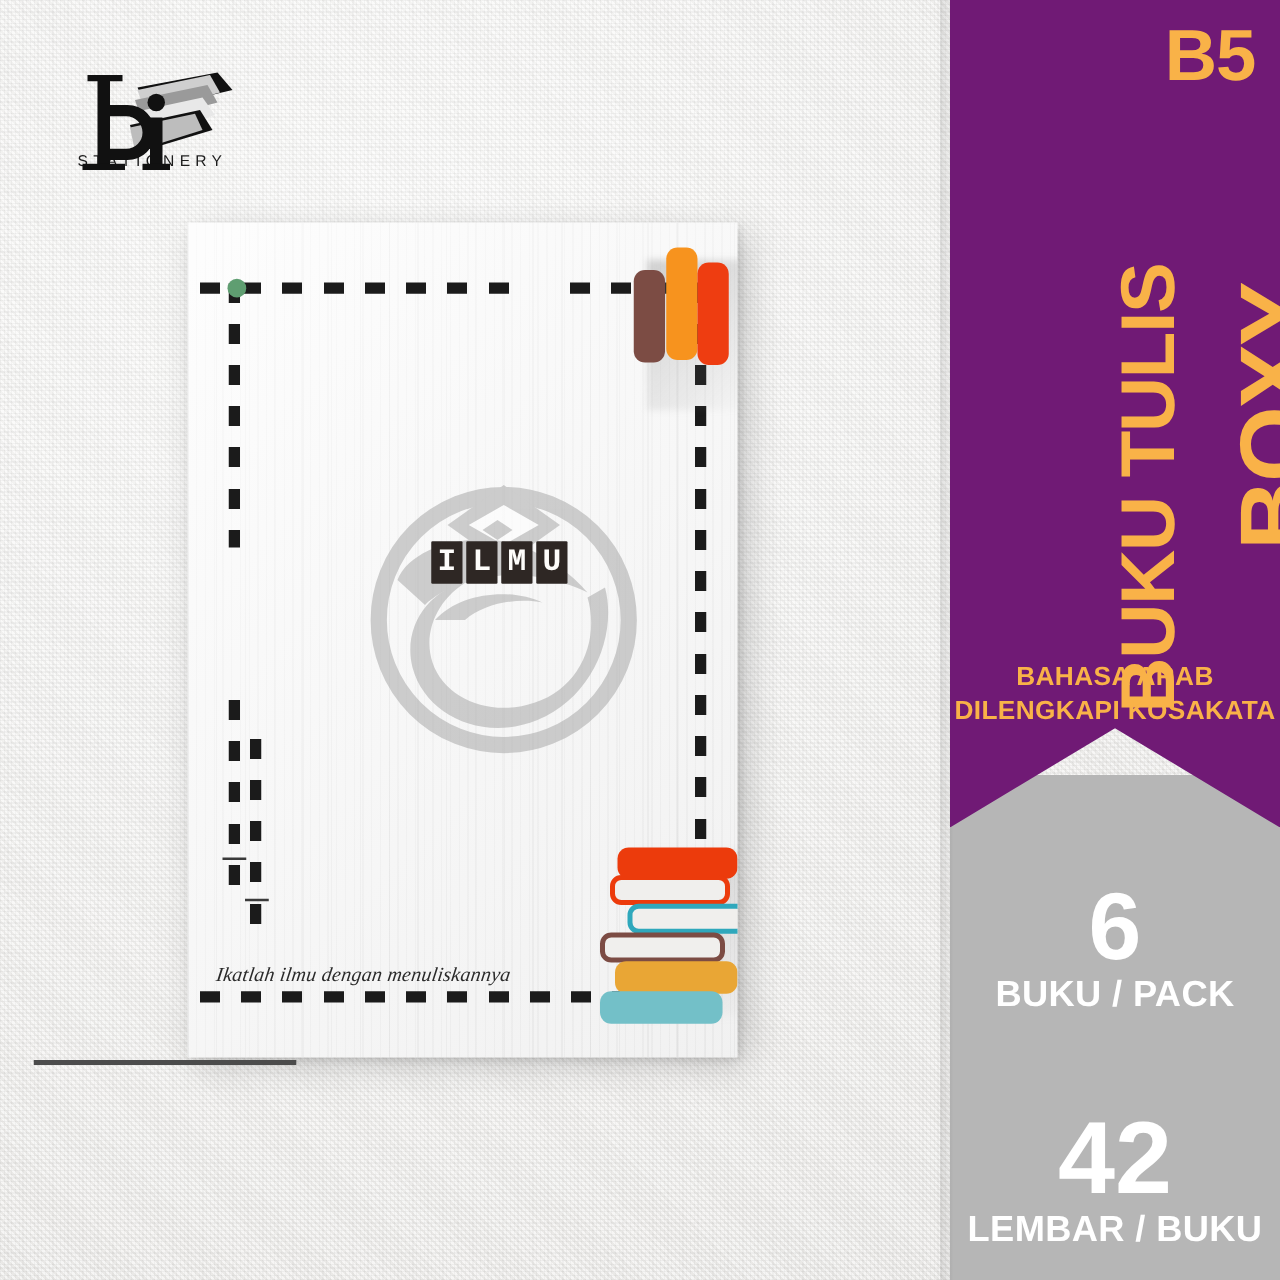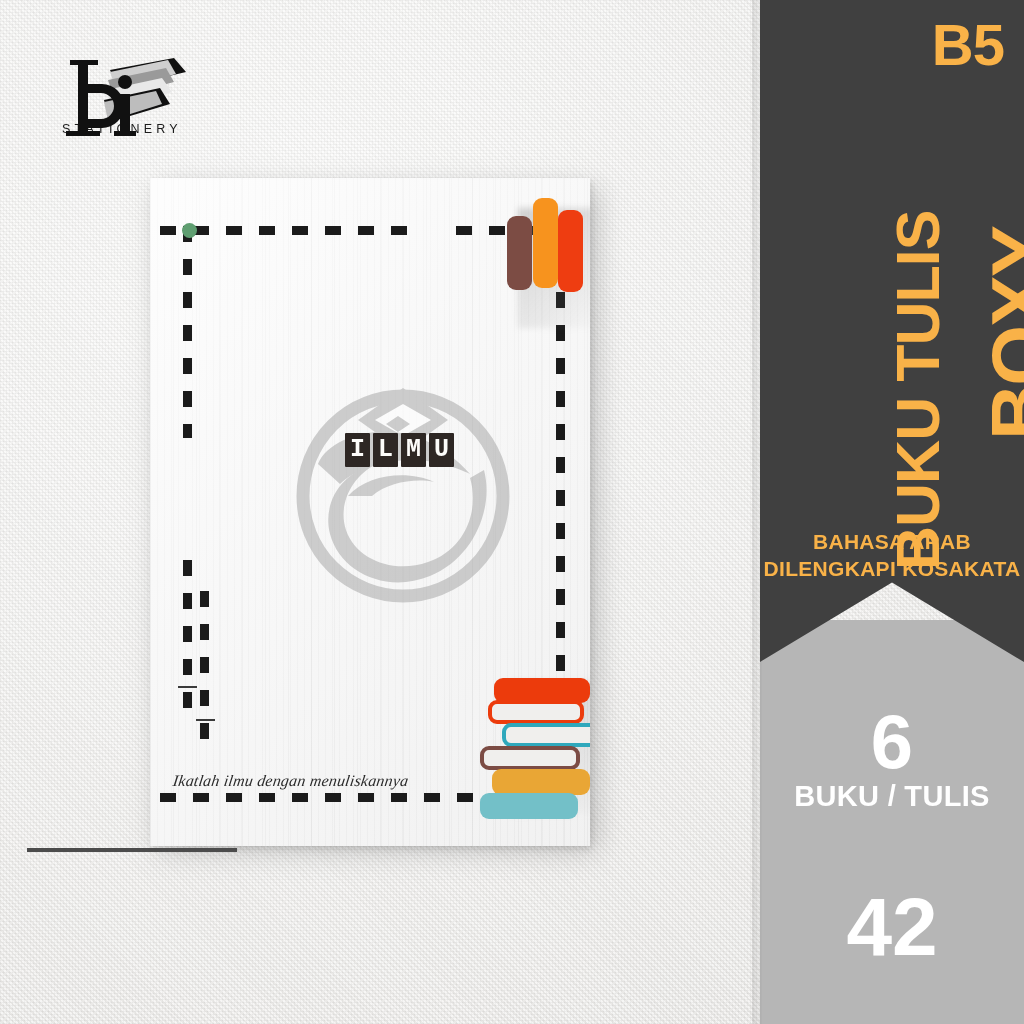--- a/index.html
+++ b/index.html
@@ -17,21 +17,21 @@
     background-image:
       repeating-linear-gradient(0deg, rgba(0,0,0,.035) 0 1px, rgba(255,255,255,0) 1px 3px),
       repeating-linear-gradient(90deg, rgba(0,0,0,.03) 0 1px, rgba(255,255,255,0) 1px 3px),
       repeating-linear-gradient(45deg, rgba(255,255,255,.5) 0 2px, rgba(0,0,0,.012) 2px 4px),
       radial-gradient(circle at 30% 25%, #fbfbfa 0%, #eeedeb 70%, #e8e7e5 100%);
   }
 
   
   .banner{
     position:absolute;left:760px;top:0;width:264px;height:662px;
-    background:#404040;
+    background:#701a75;
     clip-path:polygon(0 0,100% 0,100% 100%,50% 88%,0 100%);
     z-index:5;
   }
   .banner-edge{
     position:absolute;left:752px;top:0;width:10px;height:1024px;
     background:linear-gradient(90deg,rgba(0,0,0,.10),rgba(0,0,0,.02));
     z-index:4;
   }
   .size-badge{
     position:absolute;right:20px;top:16px;
@@ -265,24 +265,25 @@
     <div class="sb-out" style="left:338px;top:522px;width:96px;height:24px;background:#f0efed;border:4px solid #ec3b0c;"></div>
     <div class="sb-out" style="left:352px;top:545px;width:96px;height:24px;background:#f0efed;border:4px solid #2fa8bc;"></div>
     <div class="sb-out" style="left:330px;top:568px;width:100px;height:24px;background:#f0efed;border:4px solid #7c4c44;"></div>
     <div class="sb" style="left:342px;top:591px;width:98px;height:26px;background:#e9a635;"></div>
     <div class="sb" style="left:330px;top:615px;width:98px;height:26px;background:#73c0c8;"></div>
   </div>
 
   <div class="lower-panel">
     <div class="count-block cb-top">
       <div class="count-num">6</div>
-      <div class="count-label">BUKU / TULIS</div>
+      <div class="count-label">BUKU / PACK</div>
     </div>
     <div class="count-block cb-bot">
       <div class="count-num count-num-big">42</div>
+      <div class="count-label">LEMBAR / BUKU</div>
     </div>
   </div>
   <div class="divider"></div>
 
   <div class="banner-edge"></div>
   <div class="banner">
     <div class="size-badge">B5</div>
     <div class="vtitle-wrap">
       <div class="vtitle vtitle-1">BUKU TULIS</div>
       <div class="vtitle vtitle-2">BOXY</div>

